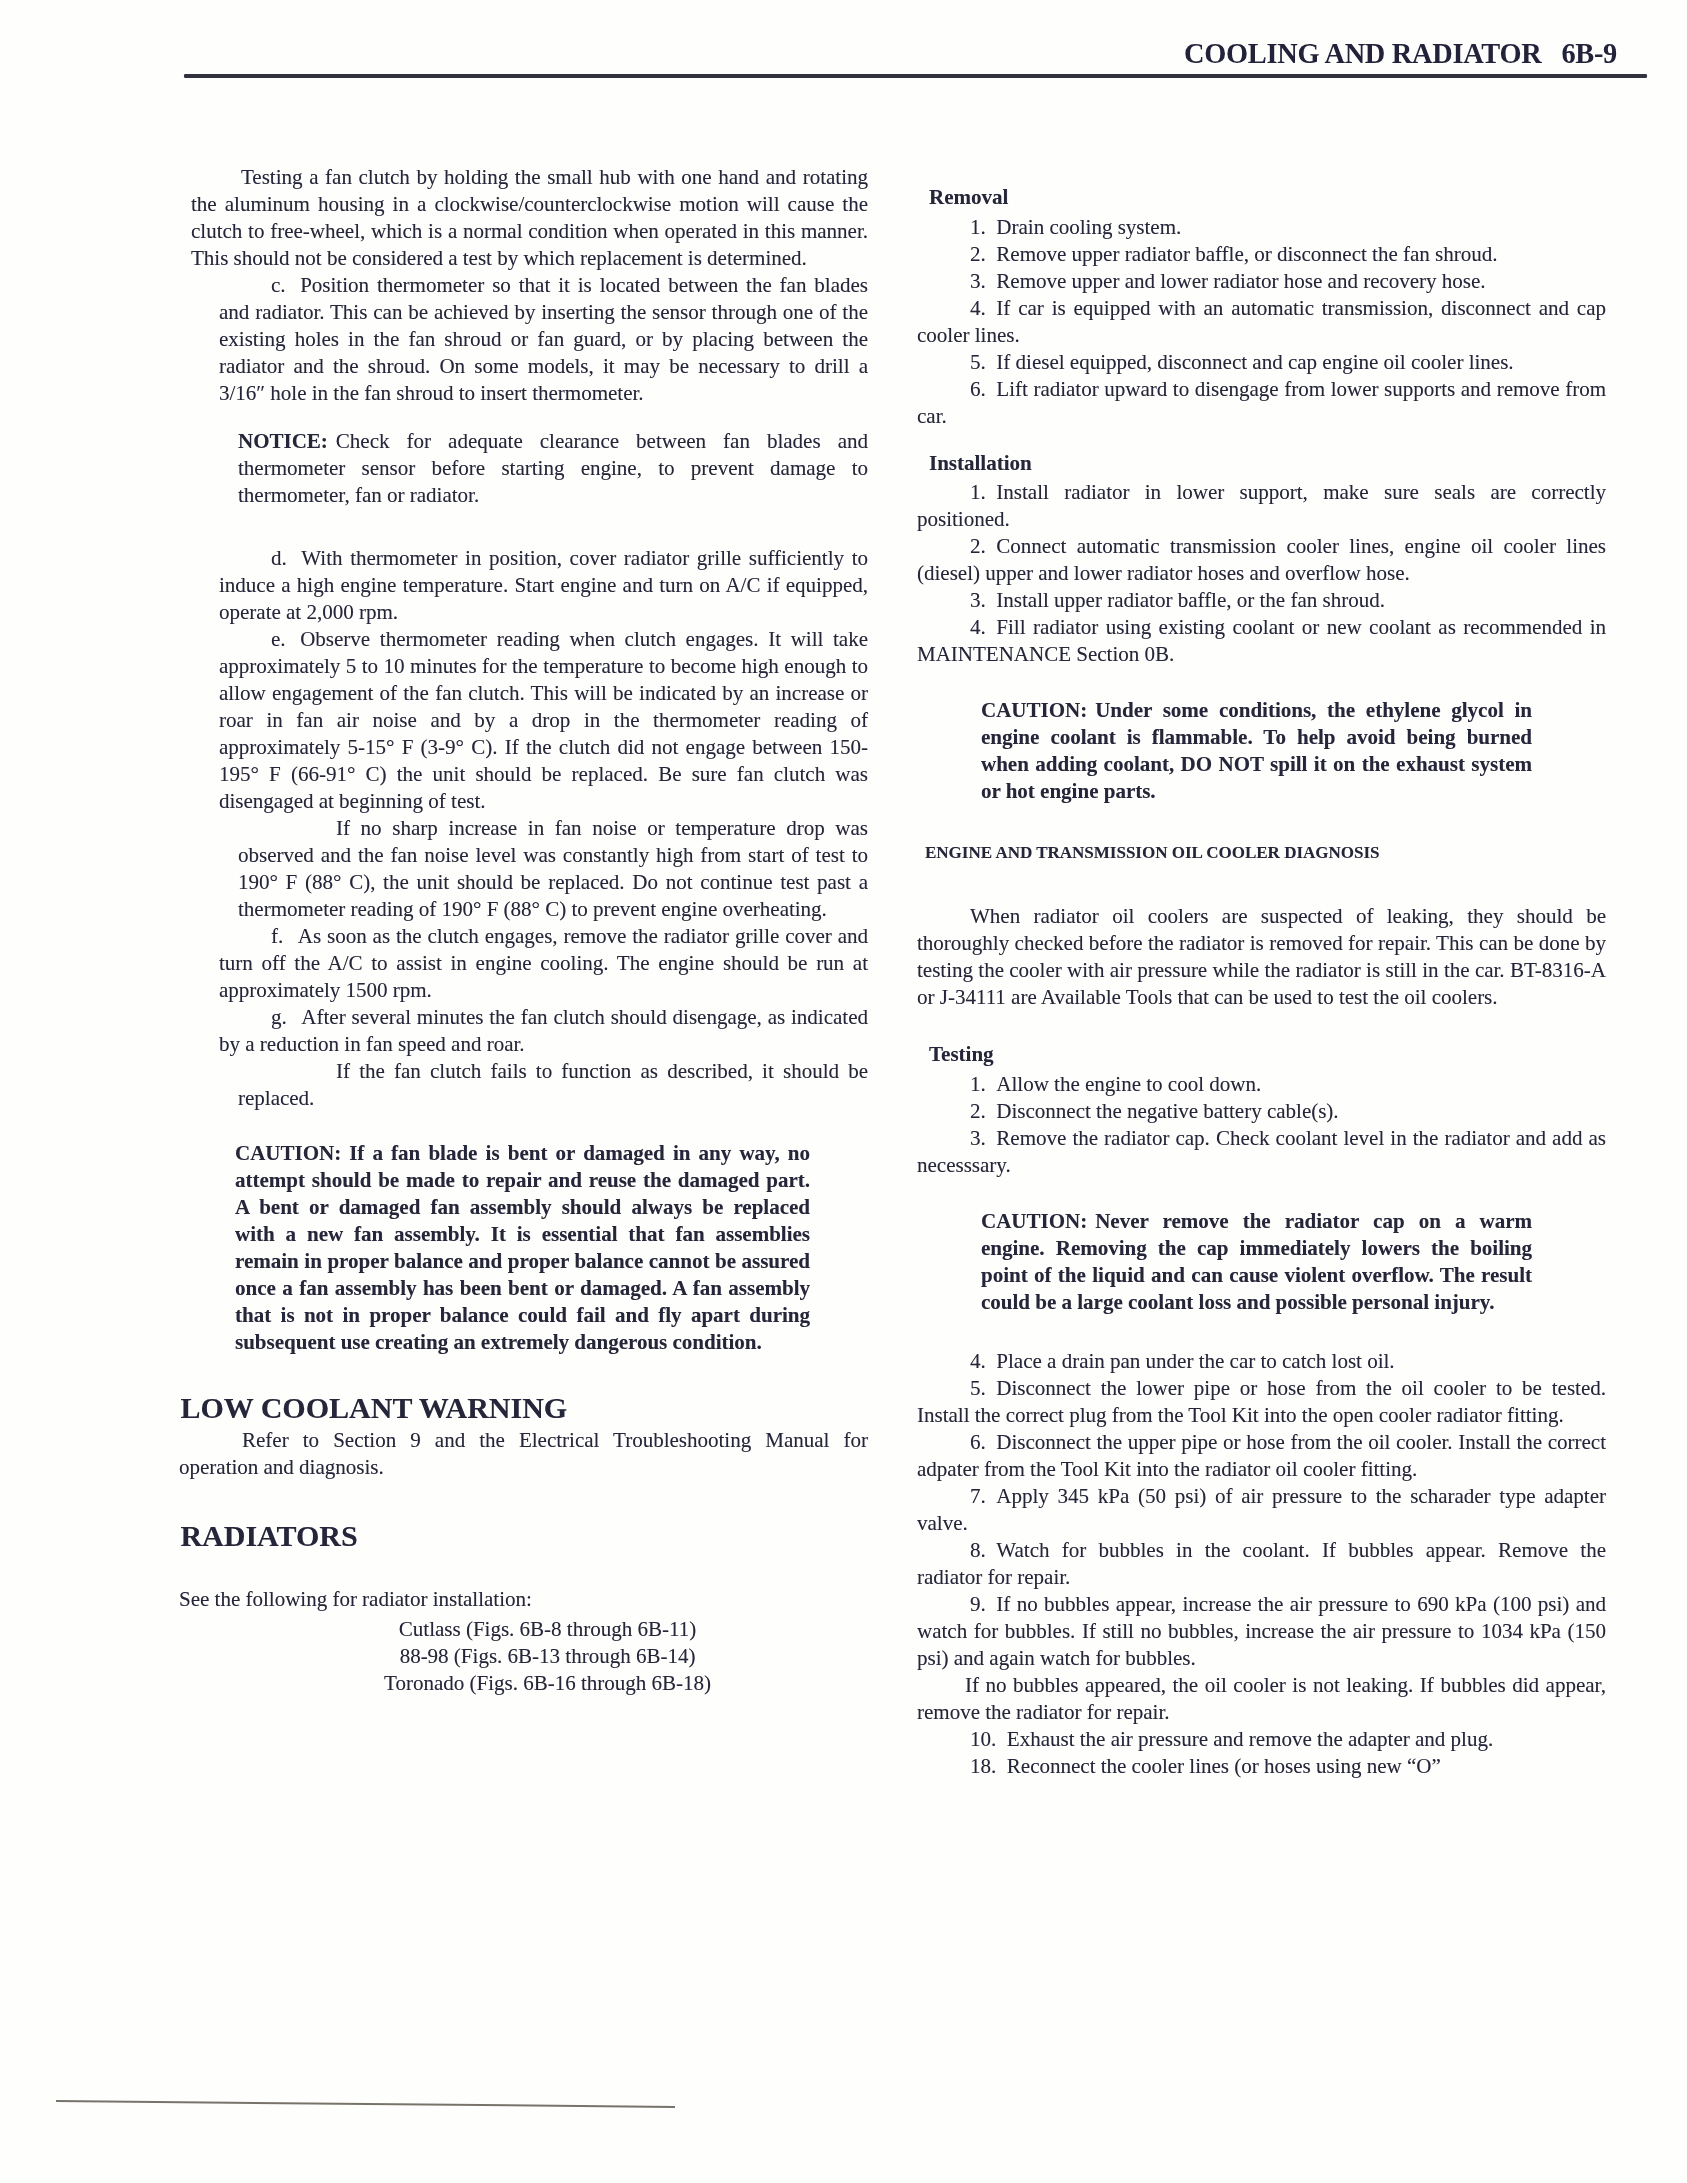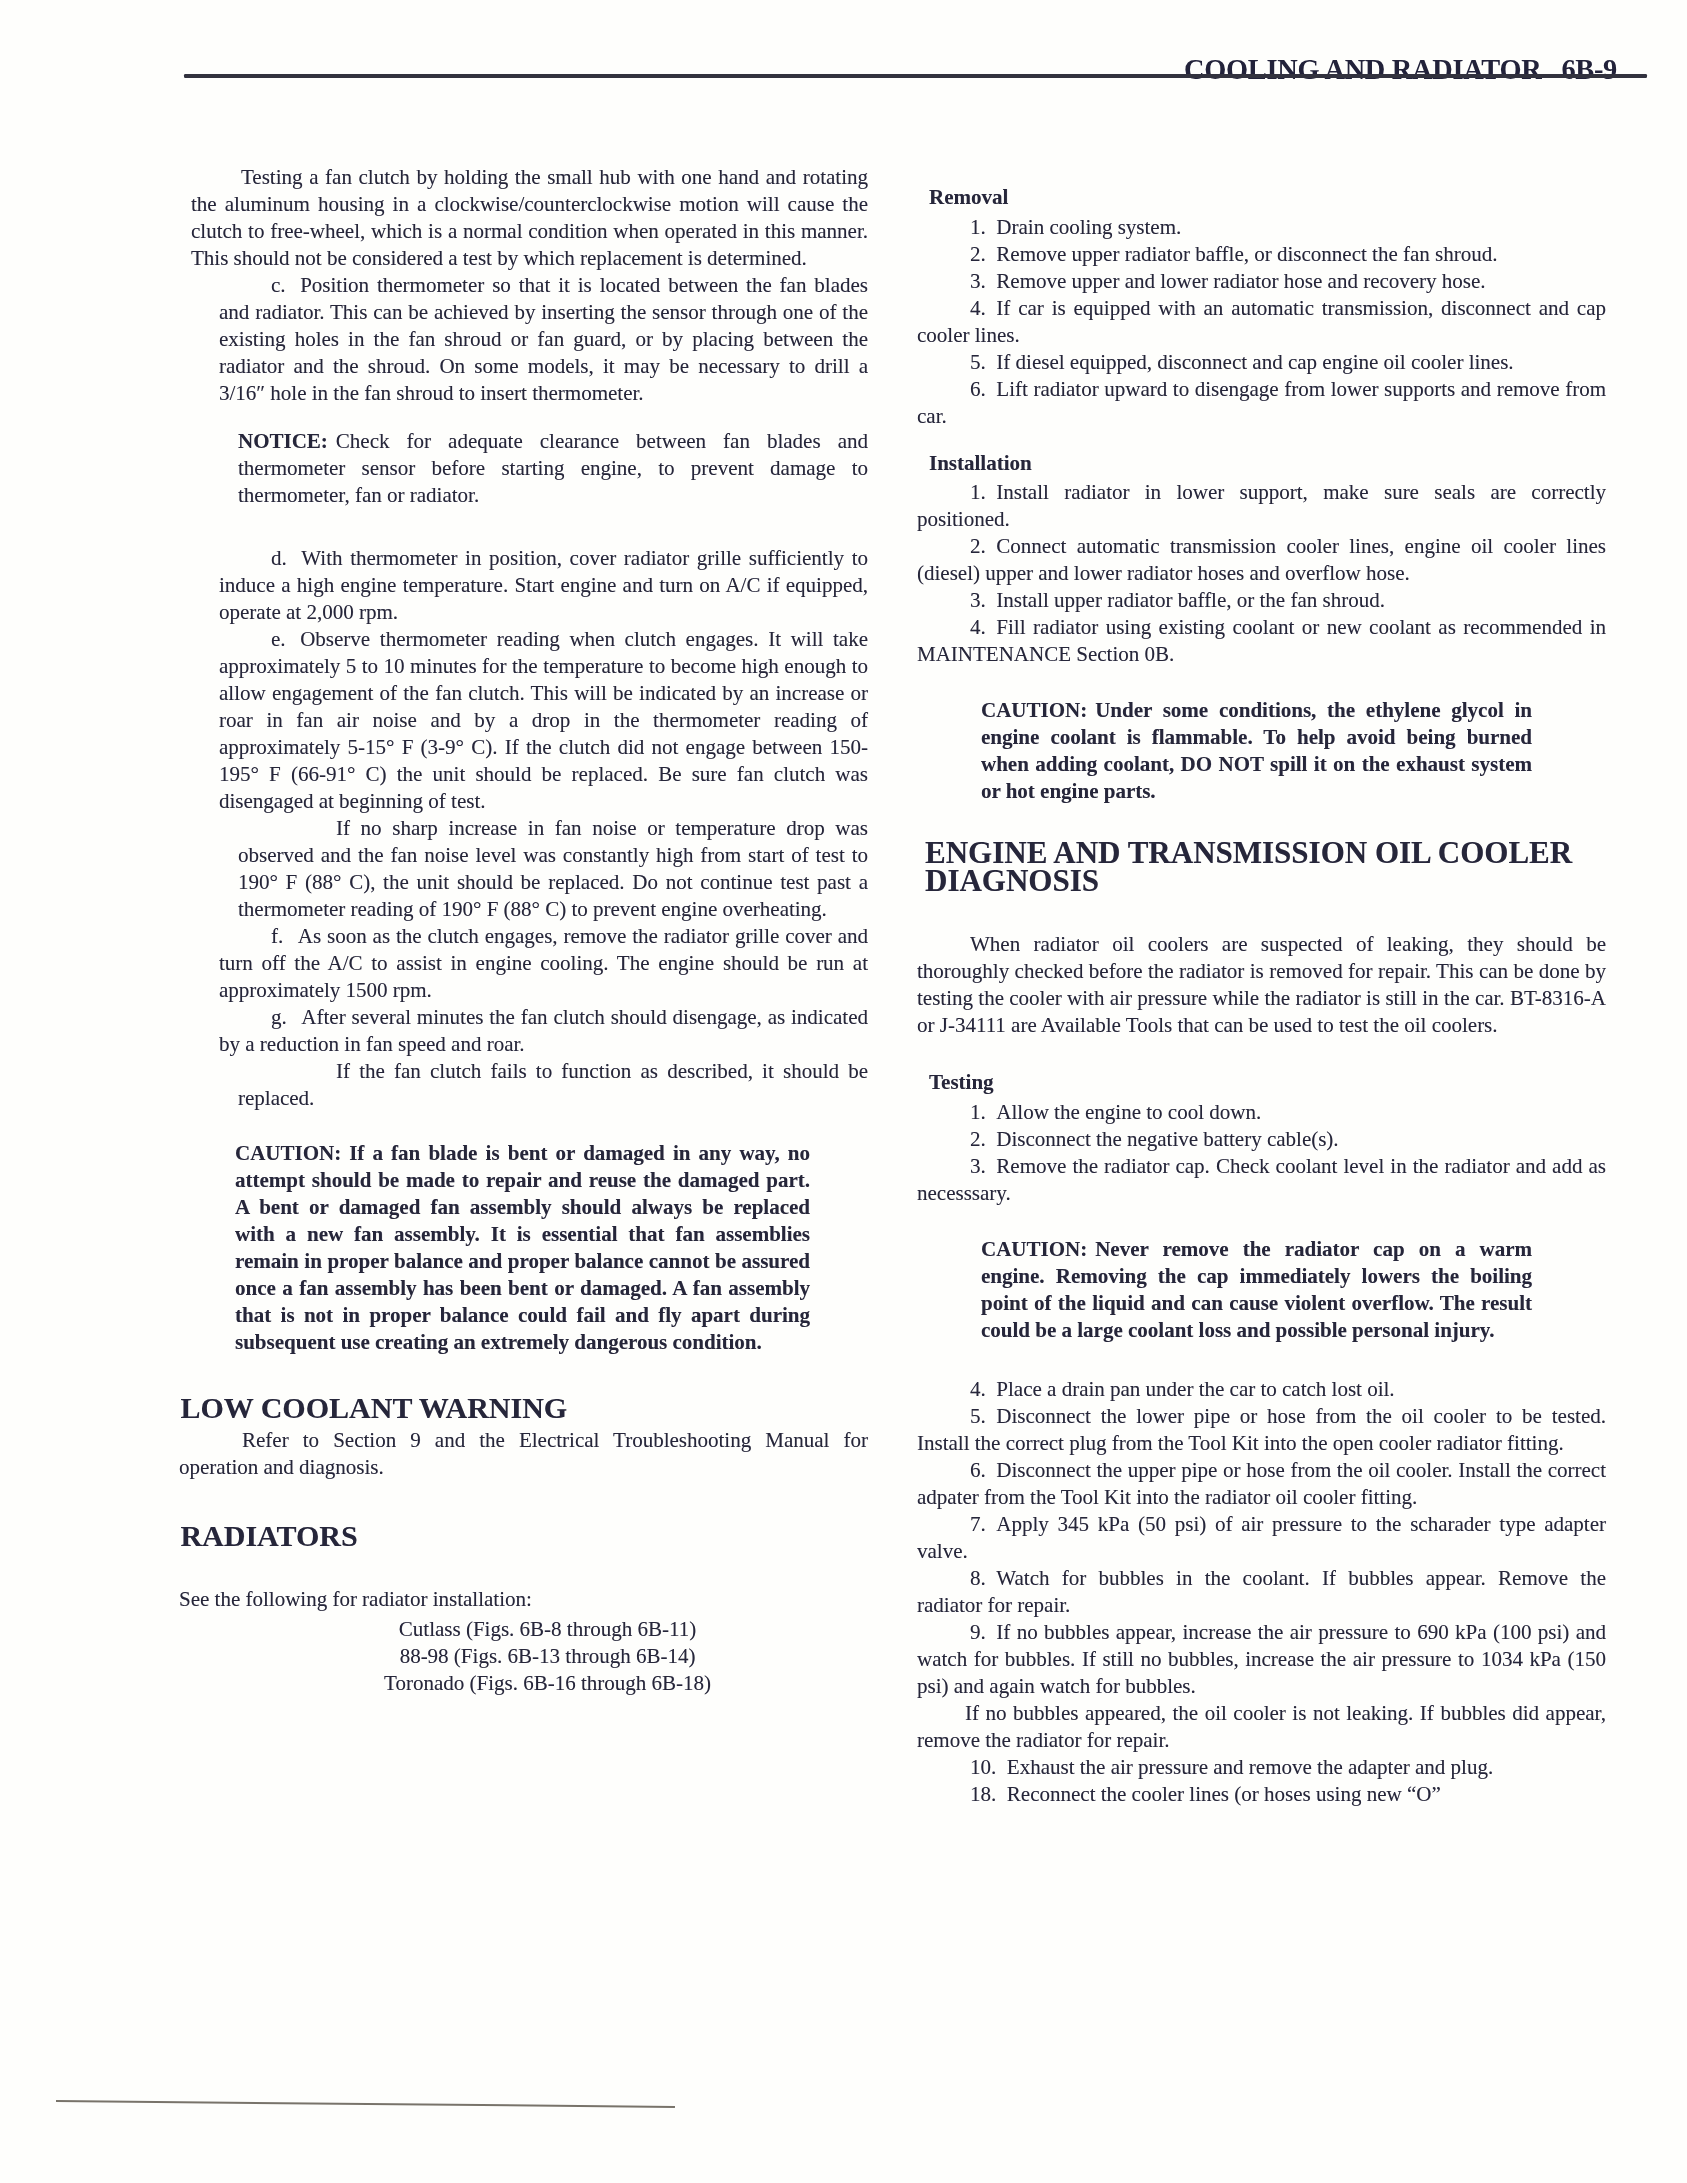--- a/index.html
+++ b/index.html
@@ -10,21 +10,21 @@
     color: #26263a;
     position: relative;
     overflow: hidden;
   }
   #page {
     position: absolute; inset: 0;
     background: #fefefc;
   }
   
   #page-header {
-    position: absolute; top: 54px; right: 70px;
+    position: absolute; top: 38px; right: 70px;
     font-weight: bold; font-size: 28.4px; letter-spacing: -0.3px;
     white-space: nowrap; color: #22223a;
   }
   #page-header .gap { display: inline-block; width: 20px; }
   #top-rule {
     position: absolute; left: 184px; top: 74px;
     width: 1463px; height: 4px;
     background: #32323e; border-radius: 1.3px;
   }
   
@@ -72,21 +72,21 @@
   }
   #col-right .para + .heading { margin-top: 30px; }
   #col-right .num { text-indent: 53px; }
   #col-right .num .lbl { margin-right: 10.6px; }
   #col-right .caution {
     margin-left: 64px; margin-right: 74px;
     font-weight: bold; margin-top: 29px; margin-bottom: 32px;
   }
   #col-right .caution .lbl { margin-right: 8px; }
   #col-right .hcaps {
-    font-weight: bold; font-size: 31px; line-height: 28px;
+    font-weight: bold; font-size: 17px; line-height: 28px;
     margin-left: 8px; margin-top: 34px; text-align: left;
   }
   #col-right .hcaps + .para { margin-top: 36px; margin-bottom: 29px; }
   #col-right .para { text-indent: 53px; }
   #col-right .subpara { text-indent: 48px; }
 
   
   #bottom-line {
     position: absolute; left: 56px; top: 2100px;
     width: 619px; height: 2px;

